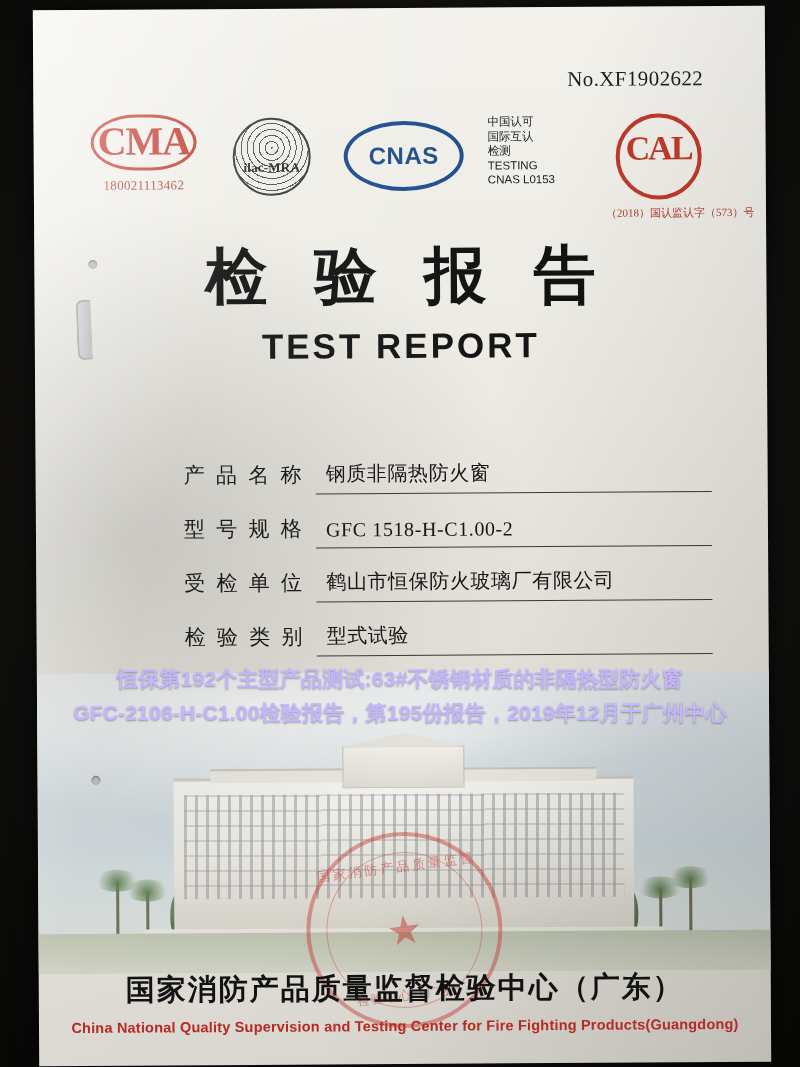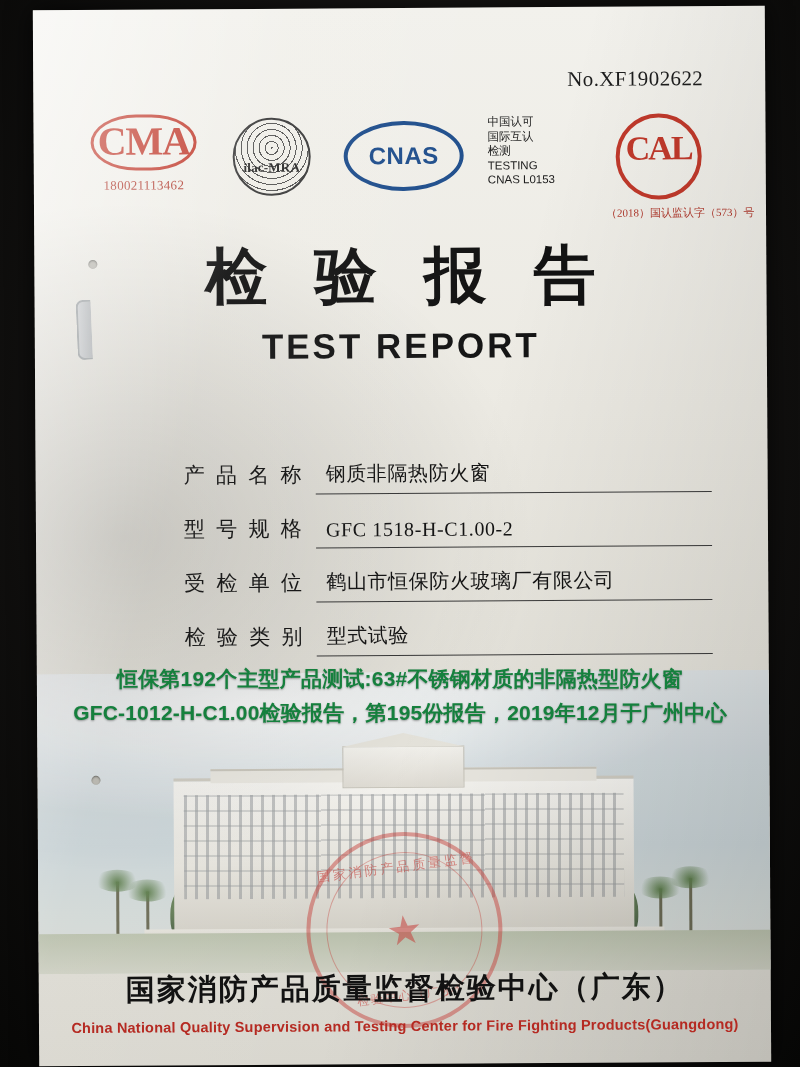--- a/index.html
+++ b/index.html
@@ -271,21 +271,21 @@
   .caption {
     position: absolute;
     left: 0;
     right: 0;
     top: 662px;
     text-align: center;
     font-family: "Liberation Sans", sans-serif;
     font-weight: bold;
     font-size: 21px;
     line-height: 34px;
-    color: #15803d;
+    color: #c4b5fd;
     text-shadow: 0 1px 2px rgba(0,0,0,0.35);
     z-index: 40;
     letter-spacing: 0.2px;
   }
 
   
   .scene {
     position: absolute;
     left: 0;
     right: 0;
@@ -585,15 +585,15 @@
       <div class="en">China National Quality Supervision and Testing Center for Fire Fighting Products(Guangdong)</div>
     </div>
 
     <div class="clip"></div>
     <div class="punch p1"></div>
     <div class="punch p2"></div>
   </div>
 
   <div class="caption">
     <div>恒保第192个主型产品测试:63#不锈钢材质的非隔热型防火窗</div>
-    <div>GFC-1012-H-C1.00检验报告，第195份报告，2019年12月于广州中心</div>
+    <div>GFC-2106-H-C1.00检验报告，第195份报告，2019年12月于广州中心</div>
   </div>
 </div>
 
 </body></html>

